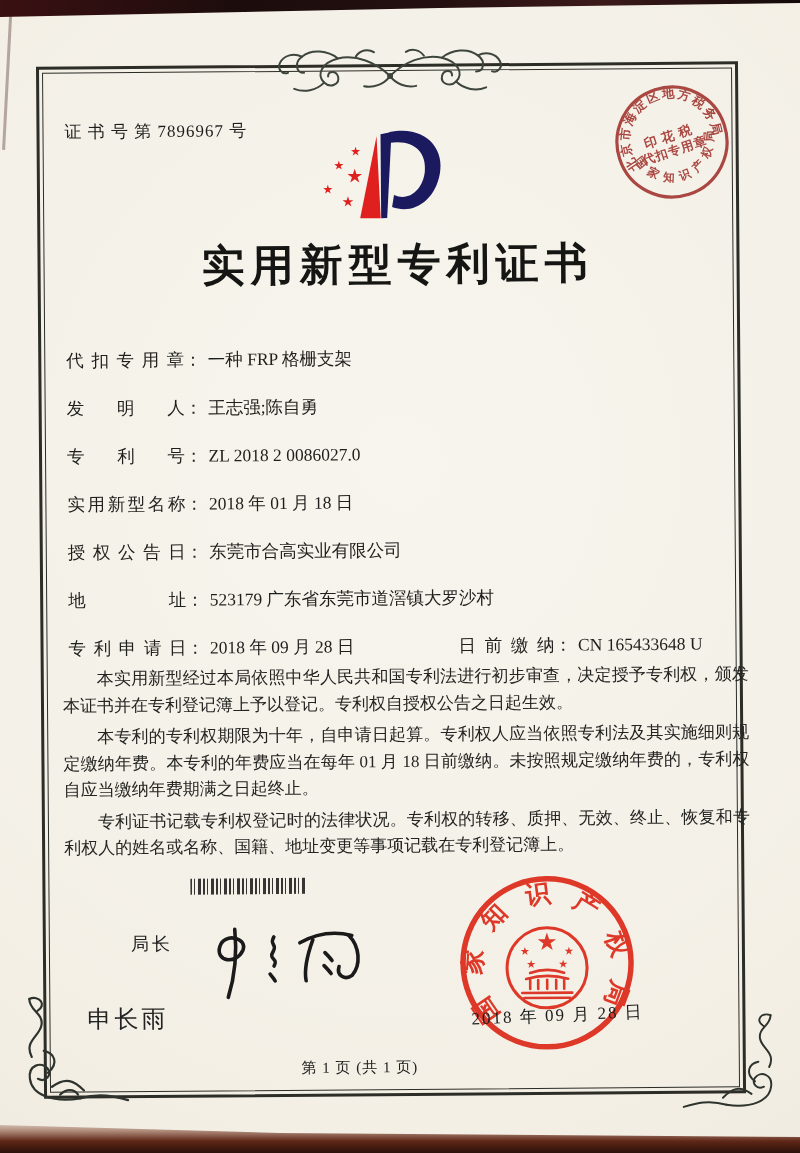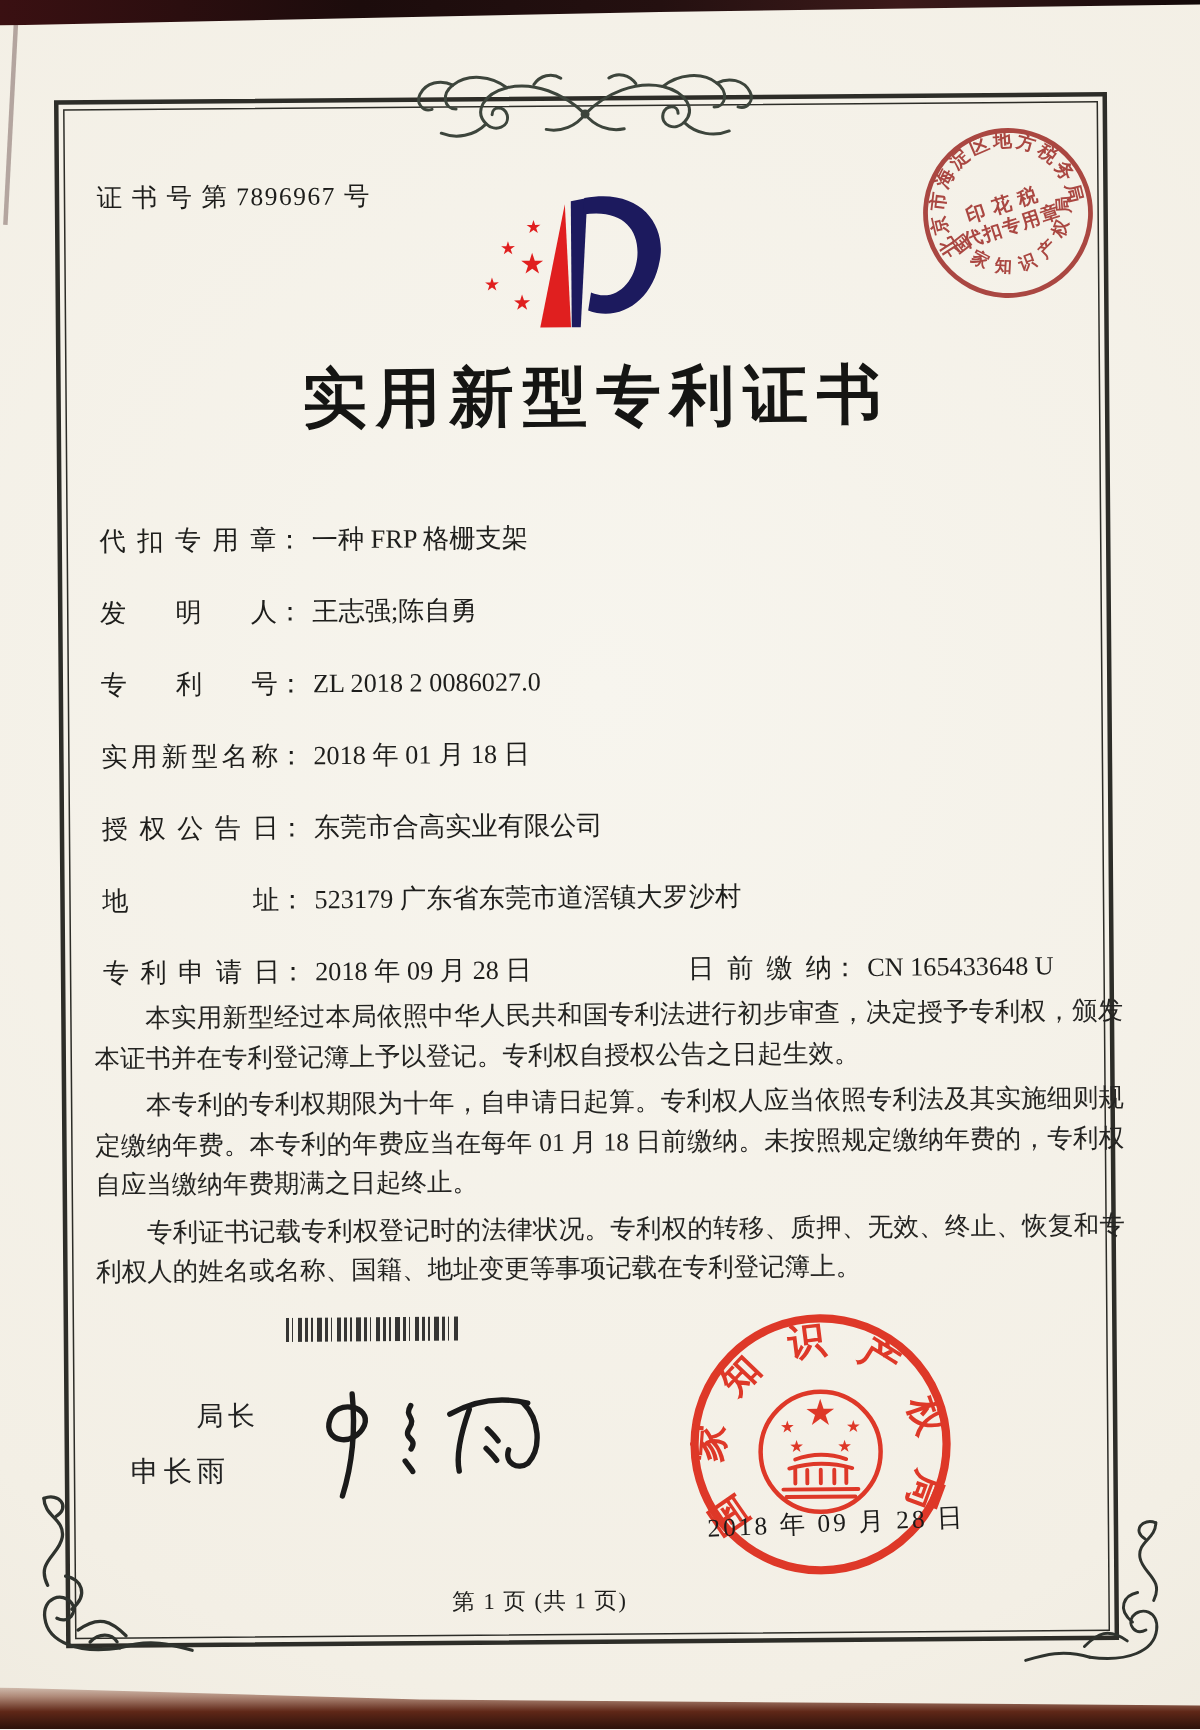--- a/index.html
+++ b/index.html
@@ -42,21 +42,21 @@
 
   .body-text{position:absolute;left:62px;top:664px;width:686px;font-size:17px;
     line-height:26.5px;color:#242422;text-align:justify;}
   .body-text p{margin:0 0 5px 0;text-indent:2em;}
 
   .barcode{position:absolute;left:188px;top:877px;width:116px;height:16px;opacity:.85;
     background:repeating-linear-gradient(90deg,#141414 0 2px,transparent 2px 4px,#141414 4px 5px,transparent 5px 8px,#141414 8px 11px,transparent 11px 13px);}
 
   .signer-title{position:absolute;left:84px;top:930px;font-size:18px;color:#222;
     font-family:"Liberation Sans","DejaVu Sans",sans-serif;letter-spacing:3px;margin-left:44px;}
-  .signer-name{position:absolute;left:84px;top:966px;font-size:19px;color:#222;
+  .signer-name{position:absolute;left:84px;top:1001px;font-size:24px;color:#222;
     font-family:Liberation Sans, sans-serif;letter-spacing:3px;}
   .signature{position:absolute;left:205px;top:918px;}
 
   .seal{position:absolute;left:457px;top:877px;opacity:.94;}
   .seal-date{position:absolute;left:468px;top:1005px;font-size:17px;color:#1b1b1a;
     letter-spacing:2px;transform:rotate(-2deg);z-index:6;white-space:nowrap;}
 
   .tax-stamp{position:absolute;left:612px;top:82px;opacity:.9;z-index:6;}
 
   .footer{position:absolute;left:246px;top:1058px;width:220px;text-align:center;

